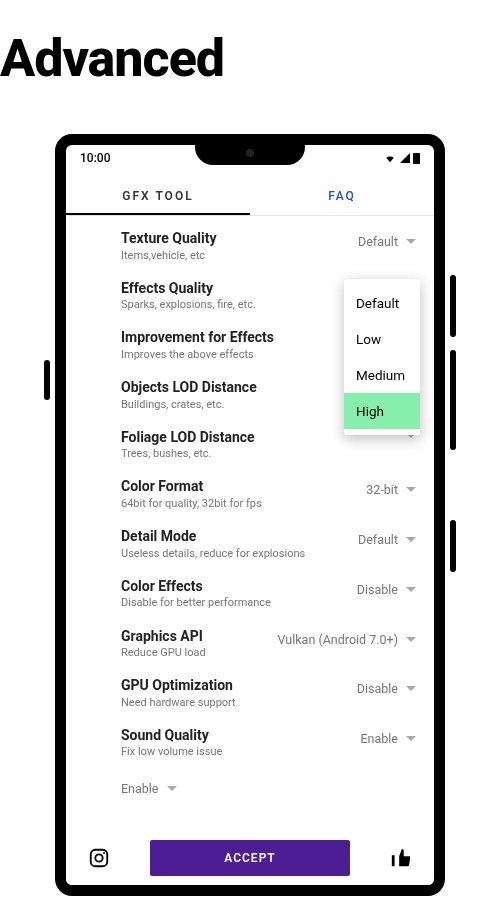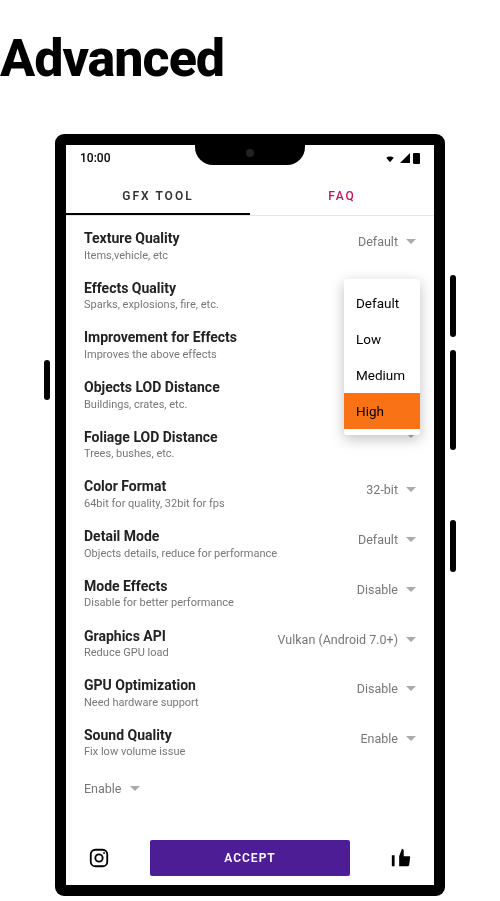--- a/index.html
+++ b/index.html
@@ -1,61 +1,61 @@
 <!DOCTYPE html>
 <html><head>
 <meta charset="utf-8">
 <style>
   * { box-sizing: border-box; margin: 0; padding: 0; }
   html, body { width: 500px; height: 901px; background: #fff; font-family: -apple-system, BlinkMacSystemFont, "Segoe UI", Roboto, Arial, sans-serif; overflow: hidden; }
   .page-title { font-size: 52px; font-weight: 800; margin-top: 28px; letter-spacing: -1px; color: #000; }
   .phone-frame {
     position: absolute; left: 56px; top: 135px; width: 388px; height: 760px;
-    border: 10px solid #000; border-radius: 8px; background: #fff; overflow: hidden;
+    border: 10px solid #000; border-radius: 16px; background: #fff; overflow: hidden;
     box-shadow: 0 0 0 1px #000;
   }
   .side-btn { position: absolute; background: #000; border-radius: 3px; }
   .side-btn.right1 { right: 44px; top: 275px; width: 6px; height: 62px; }
   .side-btn.right2 { right: 44px; top: 350px; width: 6px; height: 100px; }
   .side-btn.right3 { right: 44px; top: 520px; width: 6px; height: 52px; }
   .side-btn.left1  { left: 44px;  top: 360px; width: 6px; height: 40px; }
   .notch {
     position: absolute; left: 50%; top: -2px; transform: translateX(-50%);
     width: 110px; height: 22px; background: #000; border-radius: 0 0 18px 18px;
   }
   .dot { position:absolute; left:50%; top:6px; transform:translateX(-50%); width:8px;height:8px;border-radius:50%;background:#222; }
   .status-bar { display:flex; justify-content:space-between; align-items:center; padding: 6px 14px 0 14px; font-size:12px; color:#000; font-weight:500; }
   .status-icons { display:flex; gap:3px; align-items:center; }
   .wifi,.sigtri,.batt { display:inline-block; }
   .wifi { width:14px;height:10px; }
   .sigtri { width:0;height:0;border-left:10px solid transparent;border-bottom:10px solid #000; }
   .batt { width:7px;height:11px;background:#000;border-radius:1px; }
   .tabs { display:flex; margin-top: 14px; }
   .tab { flex:1; text-align:center; font-size:12px; letter-spacing:2px; font-weight:600; color:#333; padding:10px 12px 12px; position:relative; }
-  .tab.inactive { color:#be185d; font-weight:500; }
+  .tab.inactive { color:#1d4ed8; font-weight:500; }
   .tab.active::after { content:""; position:absolute; left:0; right:0; bottom:0; height:2px; background:#000; }
   .tabs-underline { height:1px; background:#e5e5e5; }
-  .settings { padding: 4px 0 0 0; }
+  .settings { padding: 4px 0 0 0; margin-left: 37px; }
   .row { display:flex; align-items:flex-start; justify-content:space-between; padding: 10px 18px 8px 18px; }
   .row .left { flex:1; min-width:0; padding-right:8px; }
   .row .title { font-size:14px; font-weight:700; color:#222; line-height:1.25; }
   .row .sub   { font-size:11px; color:#777; margin-top:1px; line-height:1.2; }
   .row .val-wrap { display:flex; align-items:center; gap:8px; padding-top:4px; }
   .row .val { font-size:12.5px; color:#777; white-space:nowrap; }
   .chev { width:0;height:0;border-left:5px solid transparent;border-right:5px solid transparent;border-top:5px solid #aaa; }
   .bottom-bar { position:absolute; left:0; right:0; bottom:0; height:54px; background:#fff; display:flex; align-items:center; justify-content:space-between; padding:0 22px; }
   .accept-btn { flex:1; max-width:200px; margin:0 28px; background:#4c1d95; color:#fff; font-size:12px; font-weight:600; letter-spacing:1px; text-align:center; padding:11px 0; border-radius:2px; }
   .ig-icon, .like-icon { width:22px; height:22px; display:flex; align-items:center; justify-content:center; }
   
   .dropdown-popup {
     position:absolute; right:14px; top:134px; width:76px; background:#fff;
     box-shadow: 0 4px 14px rgba(0,0,0,.25); border-radius:3px; padding:6px 0; z-index:5;
   }
   .dropdown-popup .opt { font-size:13.5px; color:#000; padding:10px 12px; }
-  .dropdown-popup .opt.sel { background:#f97316; }
+  .dropdown-popup .opt.sel { background:#86efac; }
 </style>
 </head>
 <body>
 
 <div class="page-title">Advanced</div>
 
 <div class="side-btn right1"></div>
 <div class="side-btn right2"></div>
 <div class="side-btn right3"></div>
 <div class="side-btn left1"></div>
@@ -141,30 +141,30 @@
           <div class="sub">64bit for quality, 32bit for fps</div>
         </div>
         <div class="val-wrap">
           <span class="val">32-bit</span>
           <span class="chev"></span>
         </div>
       </div>
       <div class="row">
         <div class="left">
           <div class="title">Detail Mode</div>
-          <div class="sub">Objects details, reduce for performance</div>
+          <div class="sub">Useless details, reduce for explosions</div>
         </div>
         <div class="val-wrap">
           <span class="val">Default</span>
           <span class="chev"></span>
         </div>
       </div>
       <div class="row">
         <div class="left">
-          <div class="title">Mode Effects</div>
+          <div class="title">Color Effects</div>
           <div class="sub">Disable for better performance</div>
         </div>
         <div class="val-wrap">
           <span class="val">Disable</span>
           <span class="chev"></span>
         </div>
       </div>
       <div class="row">
         <div class="left">
           <div class="title">Graphics API</div>

